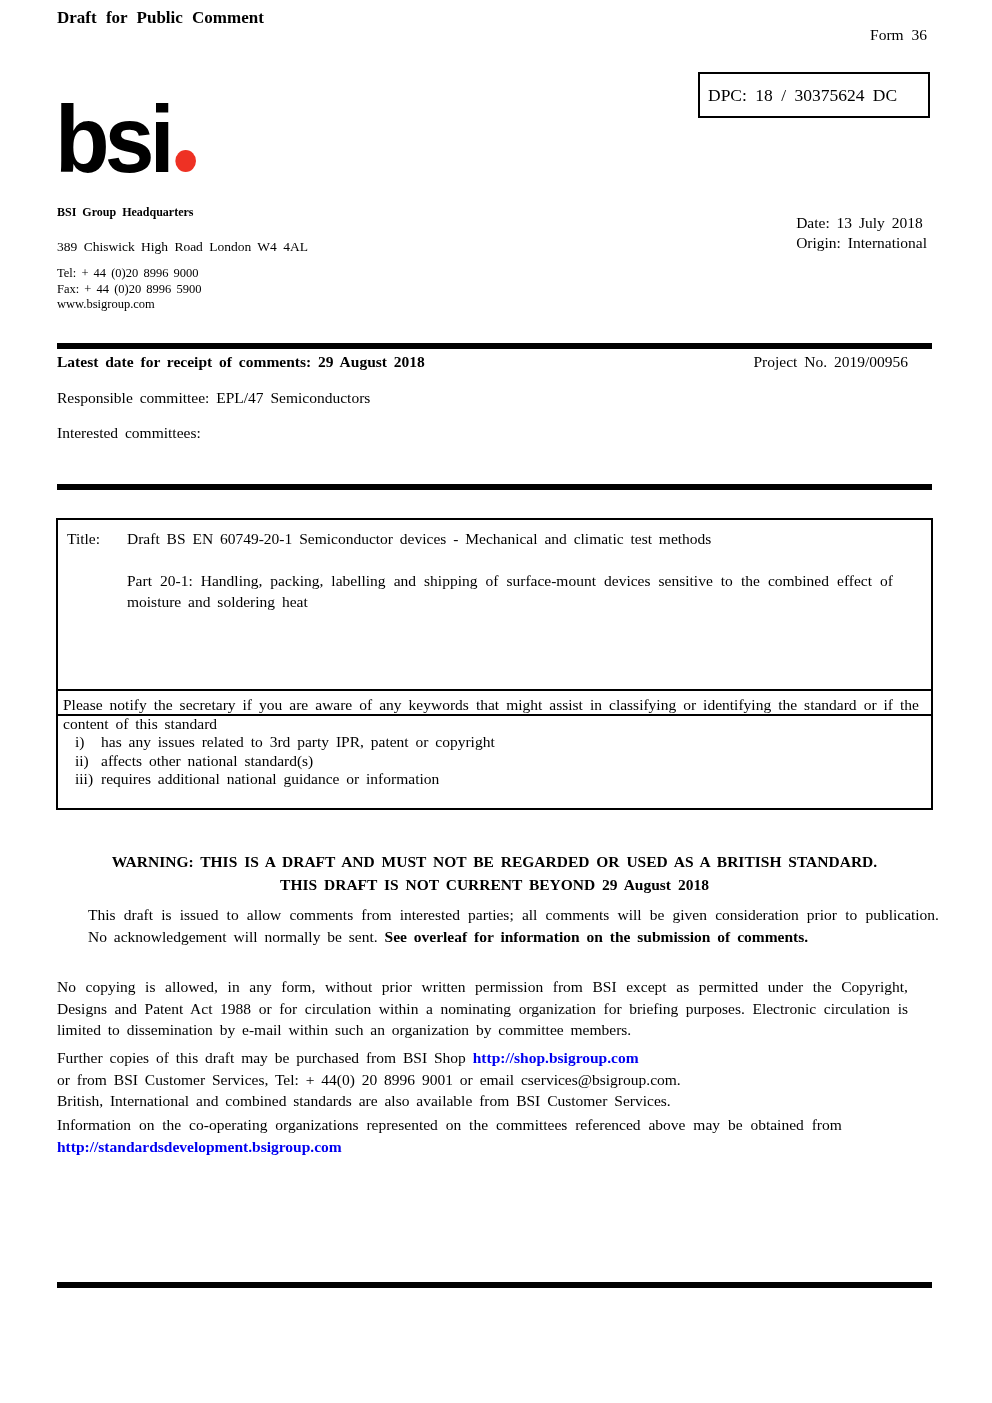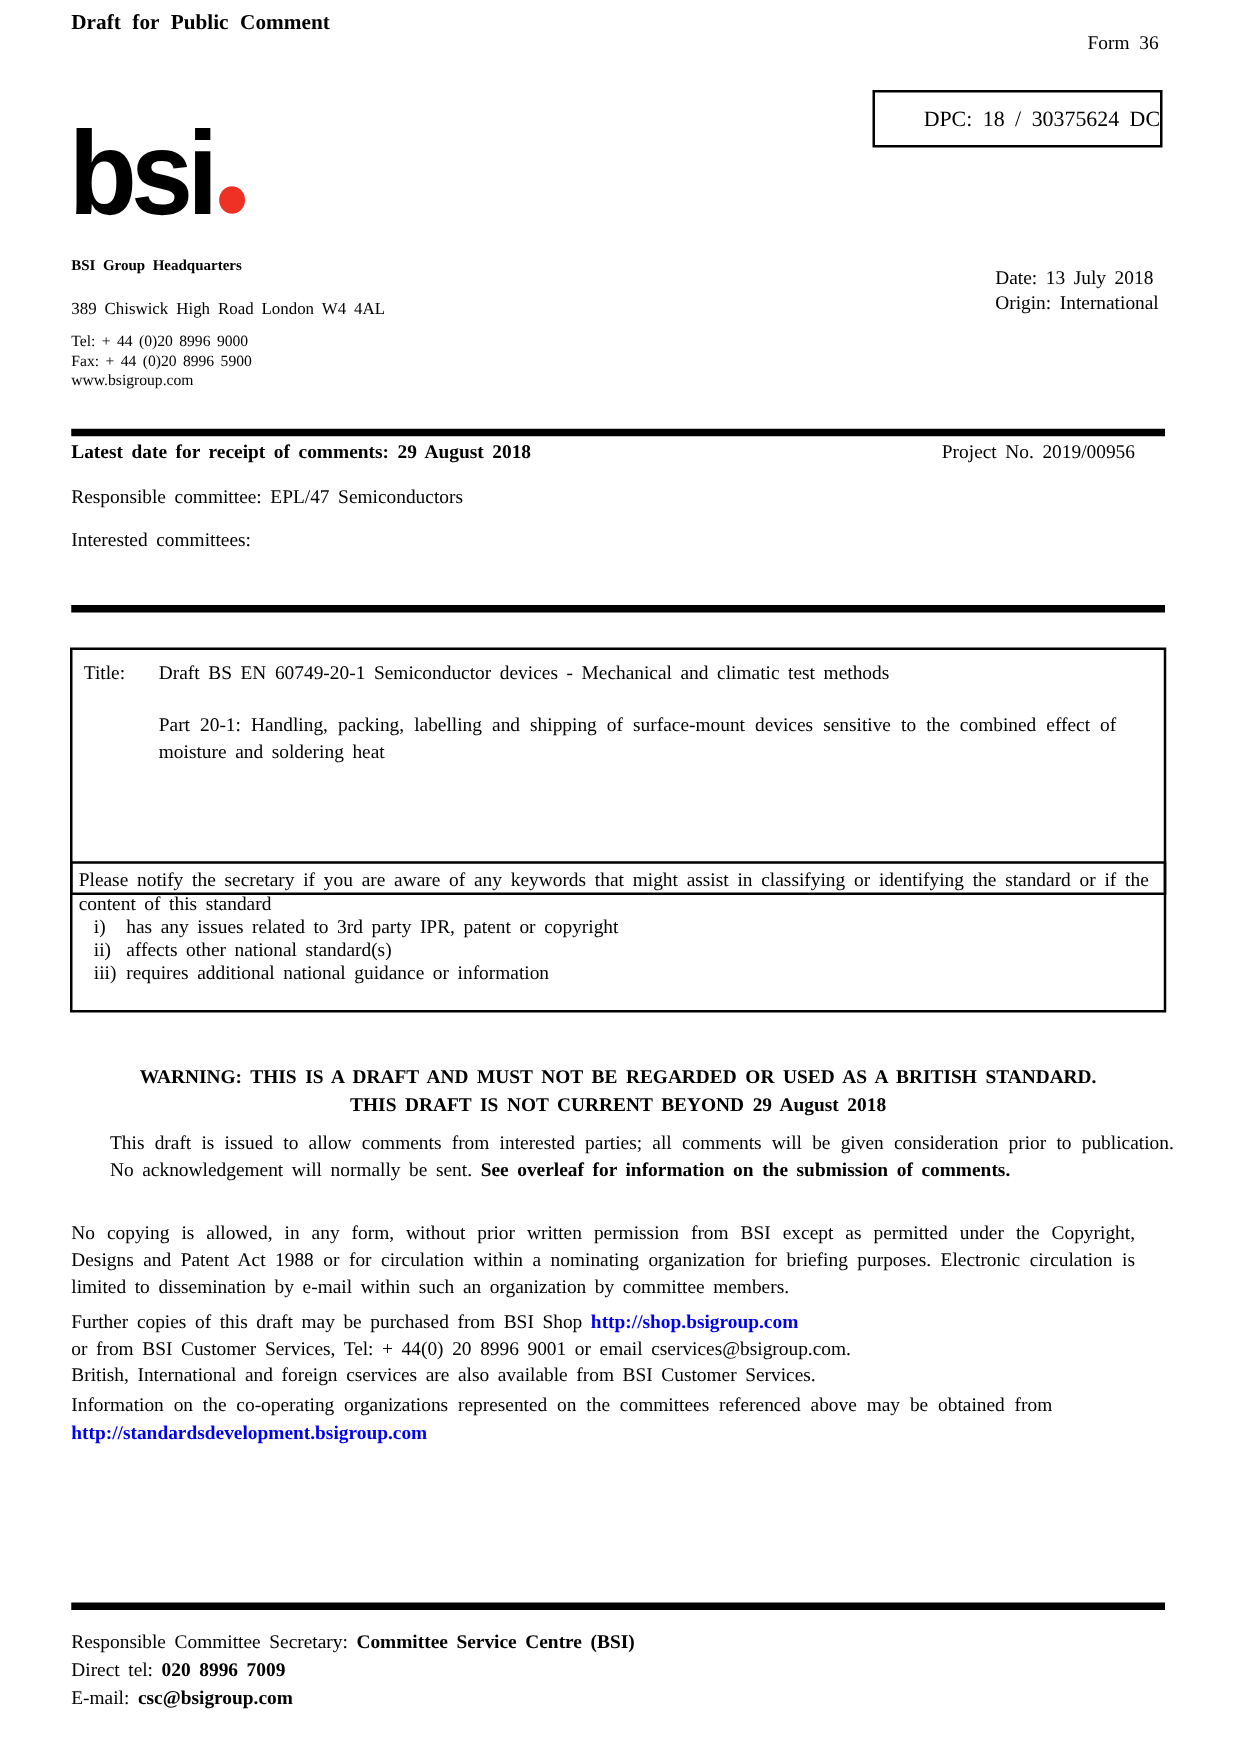--- a/index.html
+++ b/index.html
@@ -23,21 +23,21 @@
     right: 65px; top: 26px;
     font-size: 15.5px; word-spacing: 4px;
   }
   .dpc-box {
     left: 698px; top: 72px;
     width: 232px; height: 46px;
     border: 2px solid #000;
     box-sizing: border-box;
     display: flex; align-items: center;
     padding-left: 8px;
-    font-size: 17.5px; word-spacing: 4px; justify-content: flex-end;
+    font-size: 17.5px; word-spacing: 4px;
   }
   .logo {
     left: 55px; top: 92px;
     font-family: "Liberation Sans", sans-serif;
     font-weight: bold;
     font-size: 95px; line-height: 95px;
     letter-spacing: -5px;
     transform: scaleX(0.94);
     transform-origin: left top;
     white-space: nowrap;
@@ -191,36 +191,25 @@
     <span>This draft is issued to allow comments from interested parties; all comments will be given consideration prior to publication.  No acknowledgement will normally be sent. </span><span class="bold">See overleaf for information on the submission of comments.</span>
   </div>
 
   <div class="abs para para-2">No copying is allowed, in any form, without prior written permission from BSI except as permitted under the Copyright, Designs and Patent Act 1988 or for circulation within a nominating organization for briefing purposes. Electronic circulation is limited to dissemination by e-mail within such an organization by committee members.</div>
 
   <div class="abs para para-3">
     <span>Further copies of this draft may be purchased from BSI Shop </span><a class="link">http://shop.bsigroup.com</a>
     <br>
     <span>or from BSI Customer Services, Tel: + 44(0) 20 8996 9001 or email cservices@bsigroup.com.</span>
     <br>
-    <span>British, International and foreign cservices are also available from BSI Customer Services.</span>
+    <span>British, International and combined standards are also available from BSI Customer Services.</span>
   </div>
 
   <div class="abs para para-4">
     <span>Information on the co-operating organizations represented on the committees referenced above may be obtained from</span>
     <br>
     <a class="link">http://standardsdevelopment.bsigroup.com</a>
   </div>
 
   <div class="abs rule rule-3"></div>
 
-  <div class="abs footer">
-    <div>
-      <span>Responsible Committee Secretary: </span><span class="bold">Committee Service Centre (BSI)</span>
-    </div>
-    <div>
-      <span>Direct tel: </span><span class="bold">020 8996 7009</span>
-    </div>
-    <div>
-      <span>E-mail: </span><span class="bold">csc@bsigroup.com</span>
-    </div>
-  </div>
 
 </div>
 
 </body></html>

